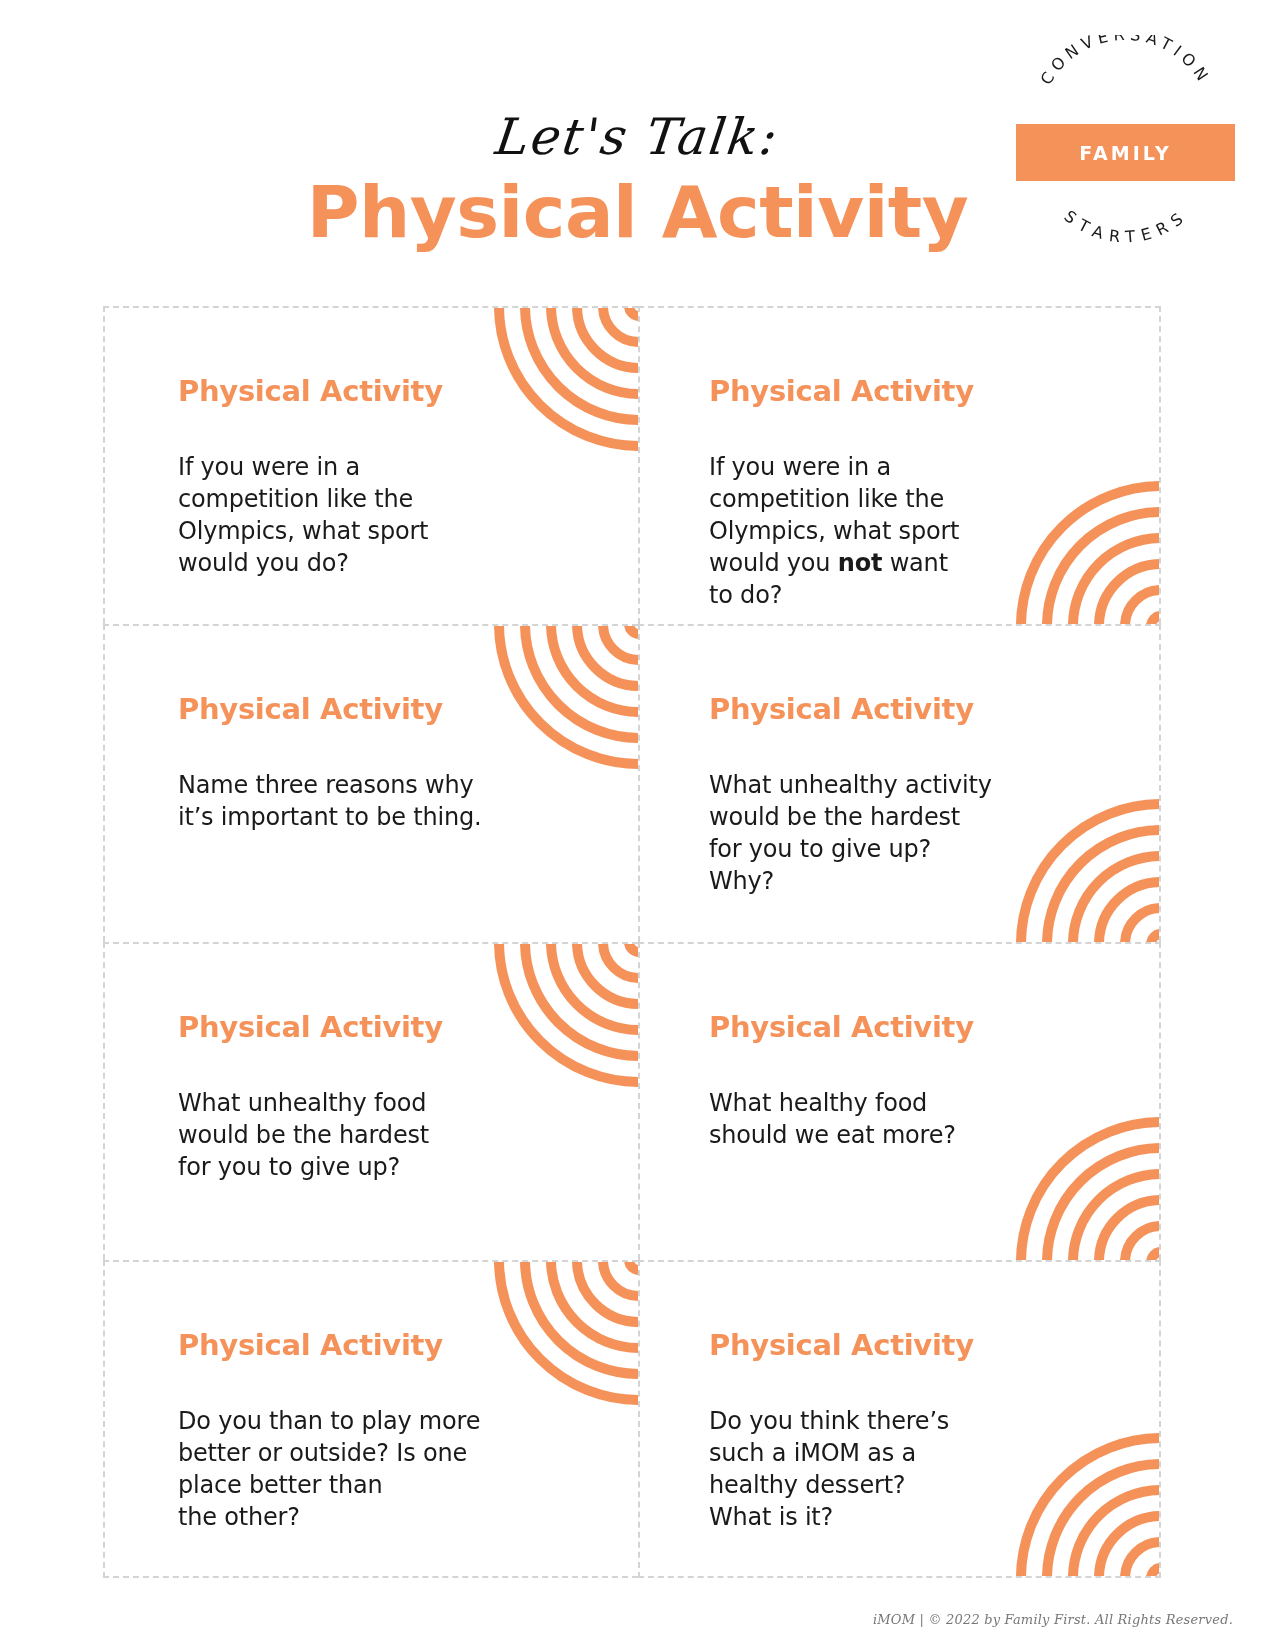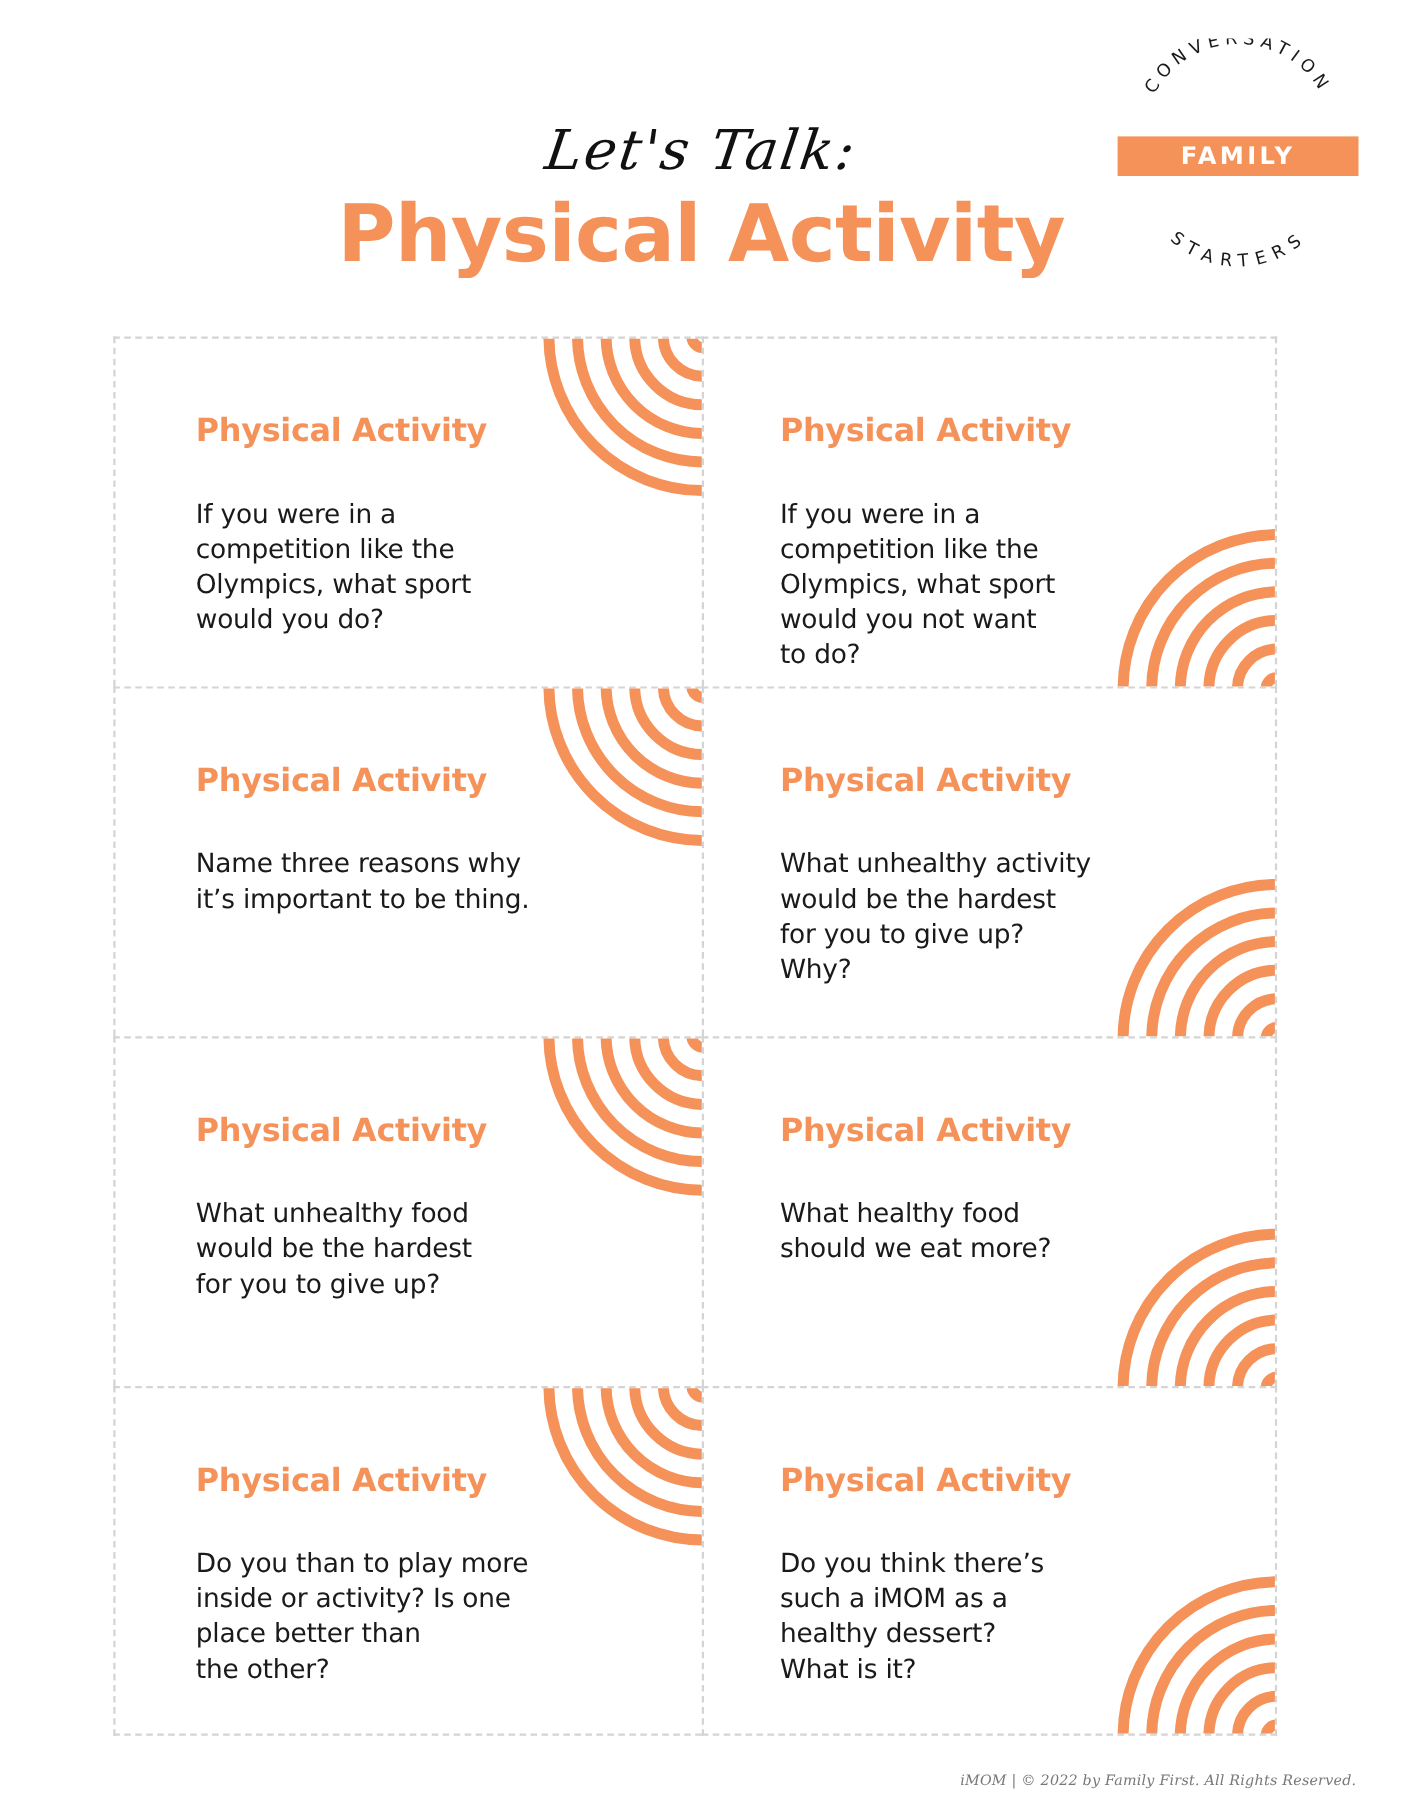--- a/index.html
+++ b/index.html
@@ -10,24 +10,24 @@
   .script-title { position: absolute; left: 0; width: 1275px; top: 108px; text-align: center;
     font-family: "DejaVu Serif", serif; font-style: italic; font-weight: normal;
     font-size: 50px; letter-spacing: 2px; color: #111; transform: skewX(-8deg); }
   .main-title { position: absolute; left: 0; width: 1275px; top: 172px; text-align: center;
     font-family: "DejaVu Sans", sans-serif; font-weight: bold; font-size: 72px;
     letter-spacing: -0.5px; color: #f5925a; line-height: 80px; }
 
   
   .badge { position: absolute; left: 1013px; top: 35px; width: 225px; height: 220px; }
   .badge svg { position: absolute; left: 0; top: 0; }
-  .badge-bar { position: absolute; left: 3px; top: 89px; width: 219px; height: 36px;
+  .badge-bar { position: absolute; left: 3px; top: 89px; width: 219px; height: 57px;
     background: #f5925a; display: flex; align-items: center; justify-content: center;
     color: #ffffff; font-family: "DejaVu Sans", sans-serif; font-weight: bold;
-    font-size: 22px; letter-spacing: 3px; }
+    font-size: 19px; letter-spacing: 3px; }
 
   
   .grid { position: absolute; left: 103px; top: 306px; width: 1058px; height: 1272px;
     display: grid; grid-template-columns: 535px 523px; grid-template-rows: repeat(4, 318px); }
   .card { position: relative; overflow: hidden; box-sizing: border-box;
     border-left: 2px dashed #d4d4d4; border-top: 2px dashed #d4d4d4; }
   .card.right { border-right: 2px dashed #d4d4d4; }
   .card.bottom { border-bottom: 2px dashed #d4d4d4; }
   .card .rings { position: absolute; }
   .card.left .rings { right: -1px; top: -2px; }
@@ -36,21 +36,21 @@
 
   .card-heading { position: absolute; left: 73px; top: 66px; margin: 0;
     font-family: "DejaVu Sans", sans-serif; font-weight: bold; font-size: 29px;
     color: #f5925a; letter-spacing: -0.3px; white-space: nowrap; z-index: 2; }
   .card.right .card-heading { left: 69px; }
   .card-body { position: absolute; left: 73px; top: 143px; margin: 0; width: 360px;
     font-family: "DejaVu Sans", sans-serif; font-size: 24px; line-height: 32px;
     color: #1a1a1a; letter-spacing: -0.2px; z-index: 2; }
   .card.right .card-body { left: 69px; }
   .card-body .line { display: block; white-space: nowrap; }
-  .card-body b { font-weight: normal; margin-top: 26px; }
+  .card-body b { font-weight: bold; margin-top: 26px; }
 
   .footer { position: absolute; right: 42px; top: 1612px;
     font-family: "DejaVu Serif", serif; font-size: 13px; color: #777; letter-spacing: 0.2px; font-style: italic; }
 </style>
 </head>
 <body>
 
 <div class="script-title">Let's Talk:</div>
 <h1 class="main-title" style="margin:0;">Physical Activity</h1>
 
@@ -195,21 +195,21 @@
           <circle cx="150" cy="0" r="114"></circle>
           <circle cx="150" cy="0" r="88"></circle>
         <circle cx="150" cy="0" r="62"></circle>
           <circle cx="150" cy="0" r="36"></circle>
           <circle cx="150" cy="0" r="10"></circle>
       </g>
     </svg>
     <h2 class="card-heading">Physical Activity</h2>
     <p class="card-body">
       <span class="line">Do you than to play more</span>
-      <span class="line">inside or activity? Is one</span>
+      <span class="line">better or outside? Is one</span>
       <span class="line">place better than</span>
       <span class="line">the other?</span>
     </p>
   </div>
 
   <div class="card right bottom">
     <svg class="rings" width="150" height="150" viewBox="0 0 150 150">
       <g fill="none" stroke="#f5925a" stroke-width="10">
         <circle cx="150" cy="150" r="140"></circle>
           <circle cx="150" cy="150" r="114"></circle>

